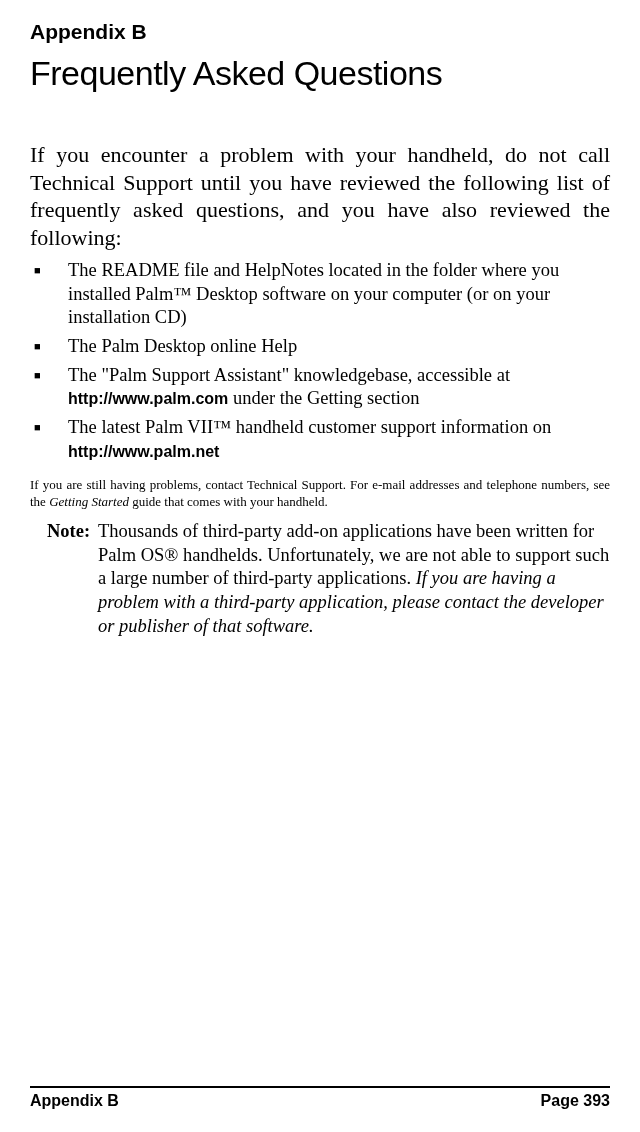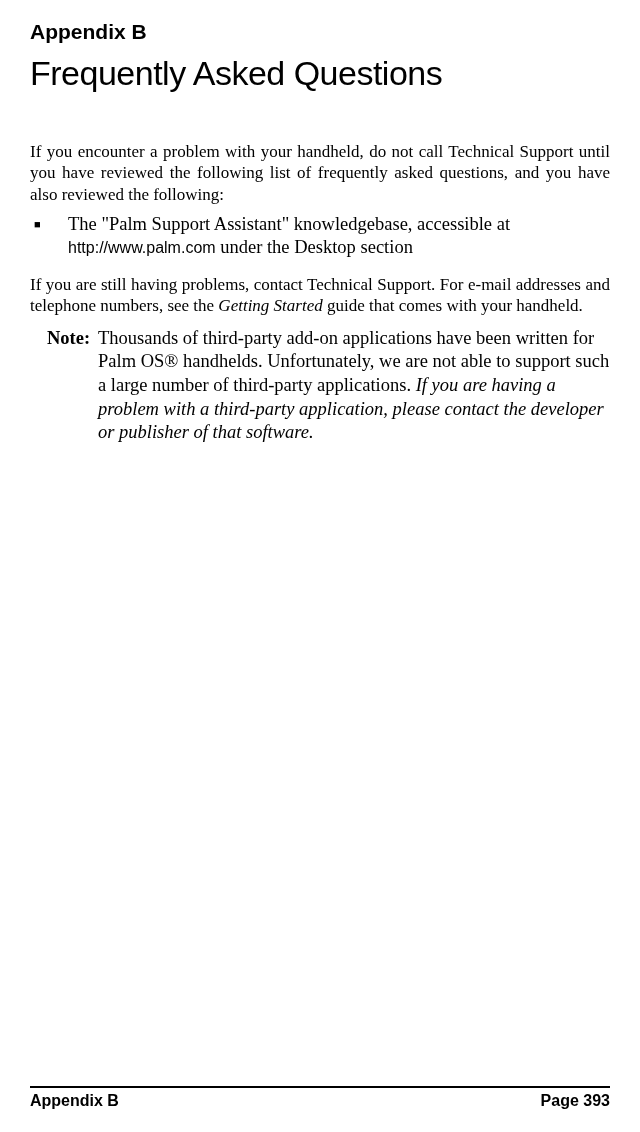--- a/index.html
+++ b/index.html
@@ -23,21 +23,21 @@
       margin-bottom: 10px;
     }
     .title {
       font-family: "Trebuchet MS", Arial, sans-serif;
       font-weight: normal;
       font-size: 34px;
       margin-bottom: 48px;
       letter-spacing: -0.5px;
     }
     .intro {
-      font-size: 17px;
+      font-size: 22px;
       line-height: 1.25;
       margin-bottom: 8px;
       text-align: justify;
     }
     ul.bullets {
       list-style: none;
       margin-bottom: 14px;
     }
     ul.bullets li {
       position: relative;
@@ -49,24 +49,24 @@
     ul.bullets li::before {
       content: "■";
       position: absolute;
       left: 4px;
       top: 4px;
       font-size: 11px;
     }
     .url {
       font-family: "Trebuchet MS", Arial, sans-serif;
       font-size: 16px;
-      font-weight: normal;
+      font-weight: bold;
     }
     .para2 {
-      font-size: 17px;
+      font-size: 13px;
       line-height: 1.25;
       margin-bottom: 10px;
       text-align: justify;
     }
     .note-block {
       font-size: 18.5px;
       line-height: 1.28;
       padding-left: 68px;
       position: relative;
     }
@@ -96,21 +96,30 @@
 </head>
 <body>
 
 <div class="appendix-label">Appendix B</div>
 <div class="title">Frequently Asked Questions</div>
 
 <p class="intro">If you encounter a problem with your handheld, do not call Technical Support until you have reviewed the following list of frequently asked questions, and you have also reviewed the following:</p>
 
 <ul class="bullets">
   <li>
-    <span>The "Palm Support Assistant" knowledgebase, accessible at </span><span class="url">http://www.palm.com</span><span> under the Desktop section</span>
+    <span>The README file and HelpNotes located in the folder where you installed Palm™ Desktop software on your computer (or on your installation CD)</span>
+  </li>
+  <li>
+    <span>The Palm Desktop online Help</span>
+  </li>
+  <li>
+    <span>The "Palm Support Assistant" knowledgebase, accessible at </span><span class="url">http://www.palm.com</span><span> under the Getting section</span>
+  </li>
+  <li>
+    <span>The latest Palm VII™ handheld customer support information on </span><span class="url">http://www.palm.net</span>
   </li>
 </ul>
 
 <p class="para2">
   <span>If you are still having problems, contact Technical Support. For e-mail addresses and telephone numbers, see the </span><span class="italic">Getting Started</span><span> guide that comes with your handheld.</span>
 </p>
 
 <div class="note-block">
   <span class="note-label">Note:</span>
   <span>Thousands of third-party add-on applications have been written for Palm OS® handhelds. Unfortunately, we are not able to support such a large number of third-party applications. </span><span class="italic">If you are having a problem with a third-party application, please contact the developer or publisher of that software.</span>

